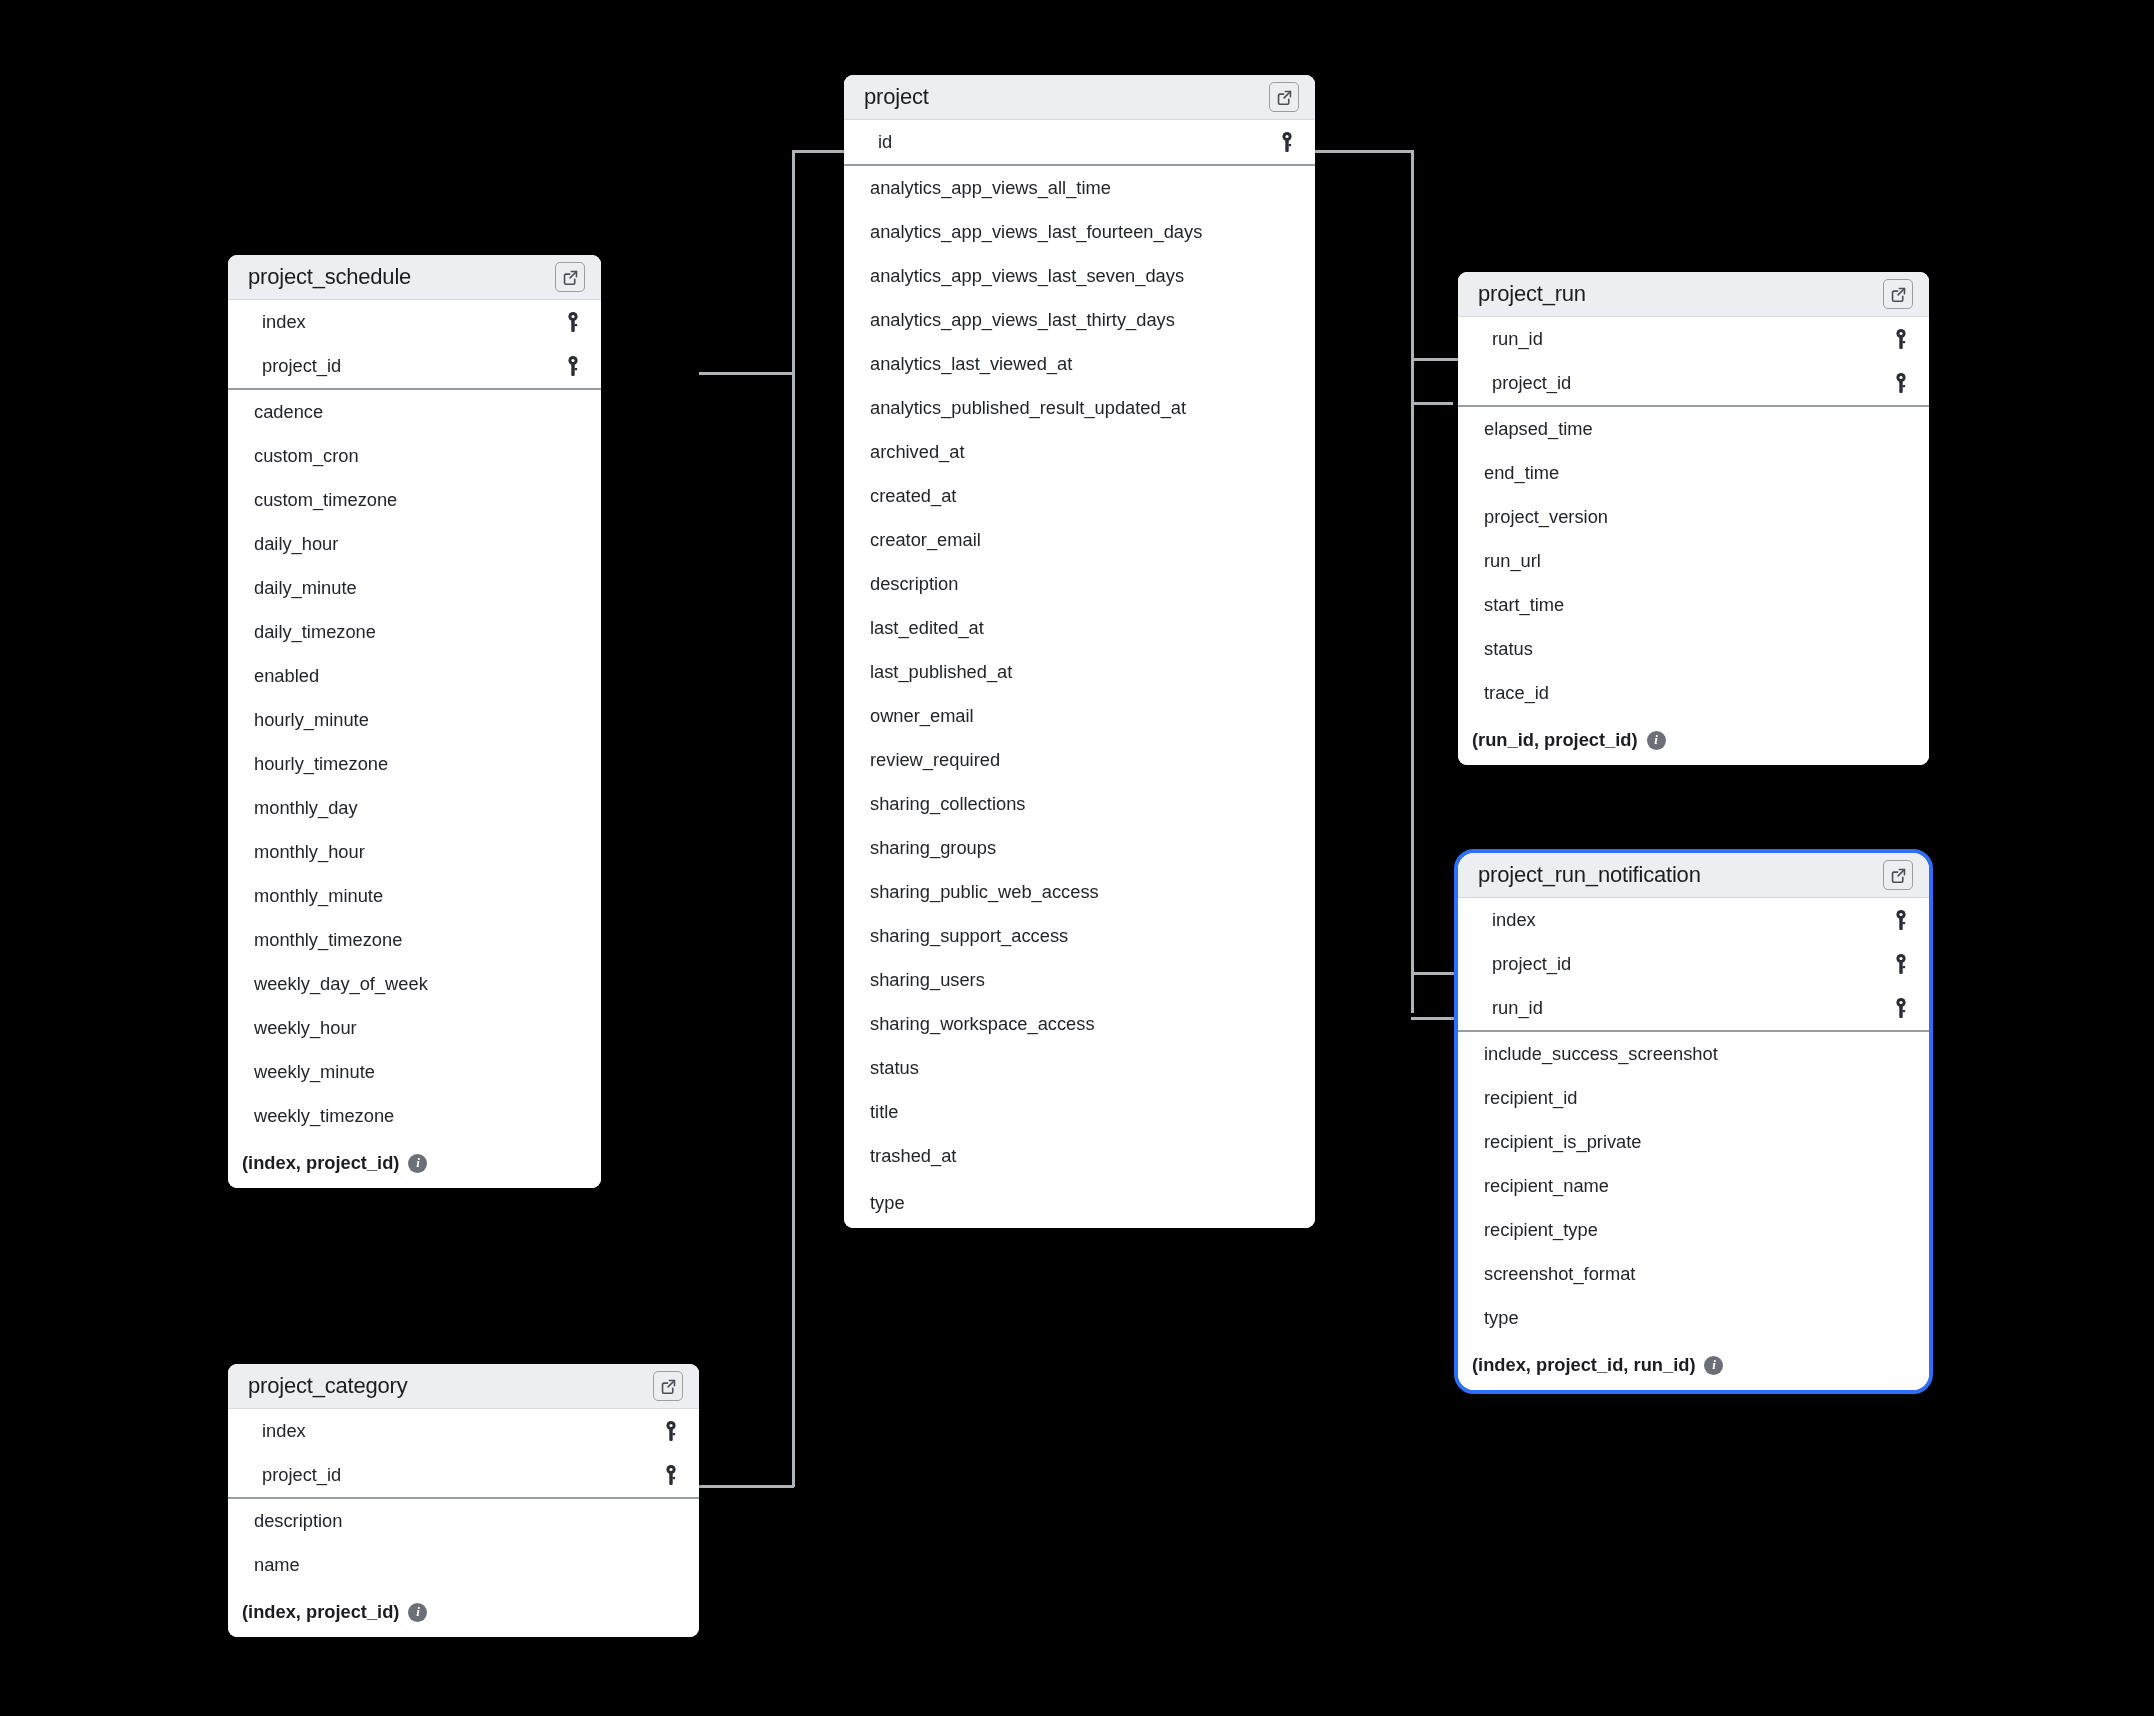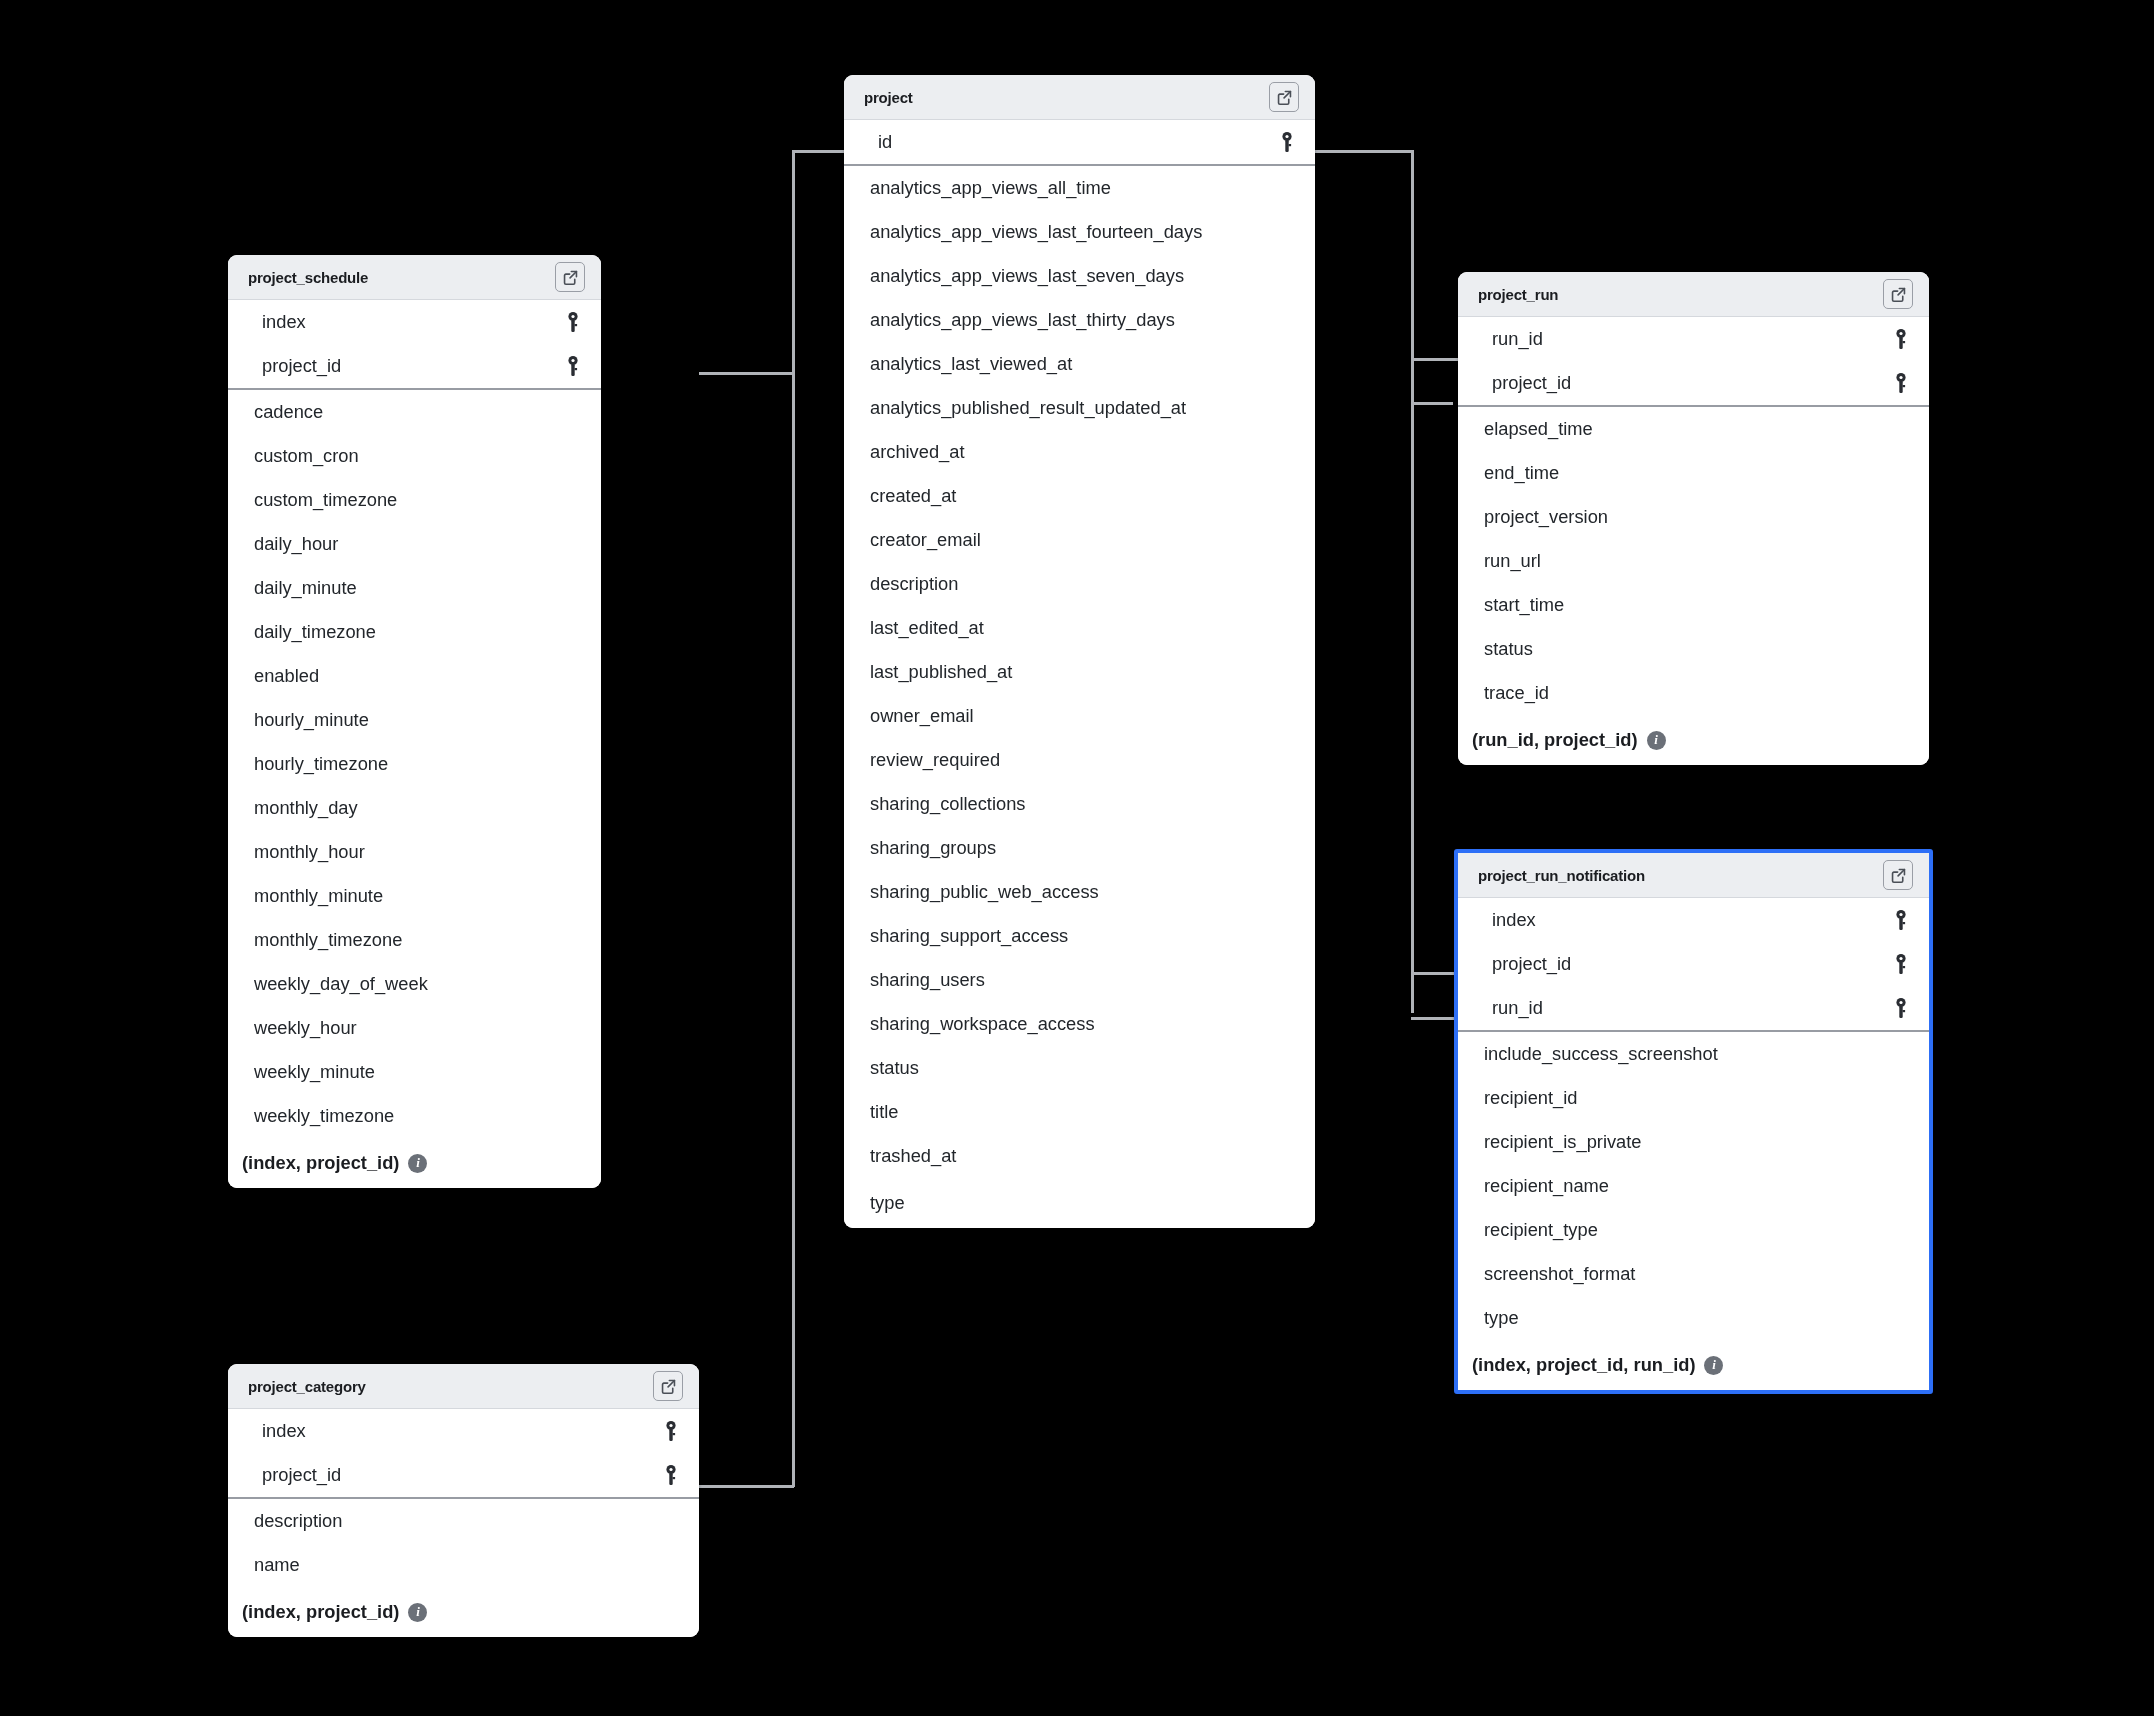--- a/index.html
+++ b/index.html
@@ -19,31 +19,31 @@
   
   .table-card {
     position: absolute;
     background: #ffffff;
     border-radius: 9px;
     box-shadow: 0 1px 3px rgba(0,0,0,.35);
     overflow: hidden;
   }
   .table-card.selected {
     border: 4px solid #2d6ff7;
-    border-radius: 3px;
+    border-radius: 20px;
   }
   .tbl-header {
     display: flex; align-items: center; justify-content: space-between;
     background: #eceef1;
     border-bottom: 1px solid #d5d8dd;
     padding: 0 16px 0 20px;
     height: 45px;
   }
   .tbl-title {
-    font-size: 15px; font-weight: bold; color: #1b1d21;
+    font-size: 22px; font-weight: normal; color: #1b1d21;
     letter-spacing: -0.2px;
   }
   .ext-btn {
     width: 30px; height: 30px;
     border: 1.5px solid #9a9ea6;
     border-radius: 5px;
     display: flex; align-items: center; justify-content: center;
     background: #eceef1;
     cursor: pointer;
   }

